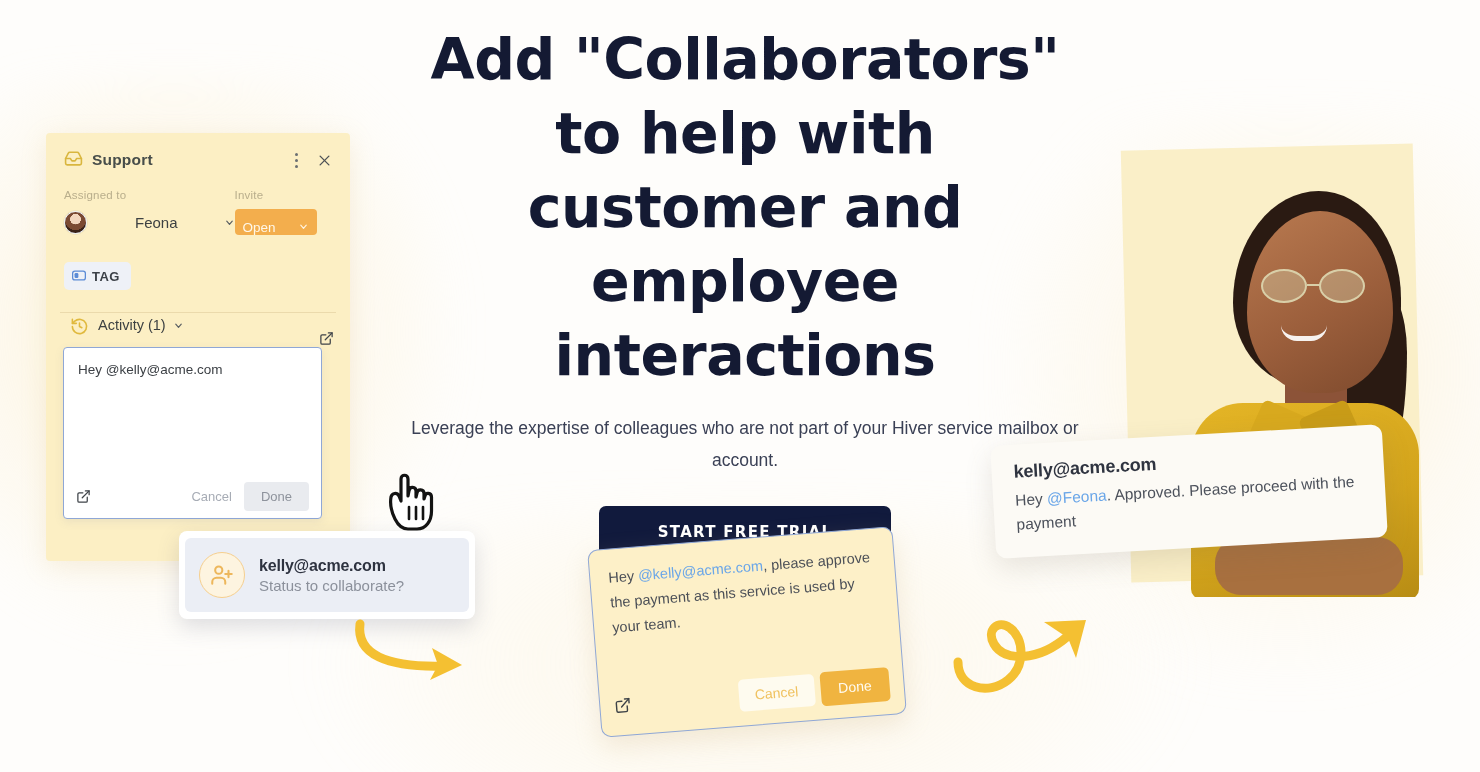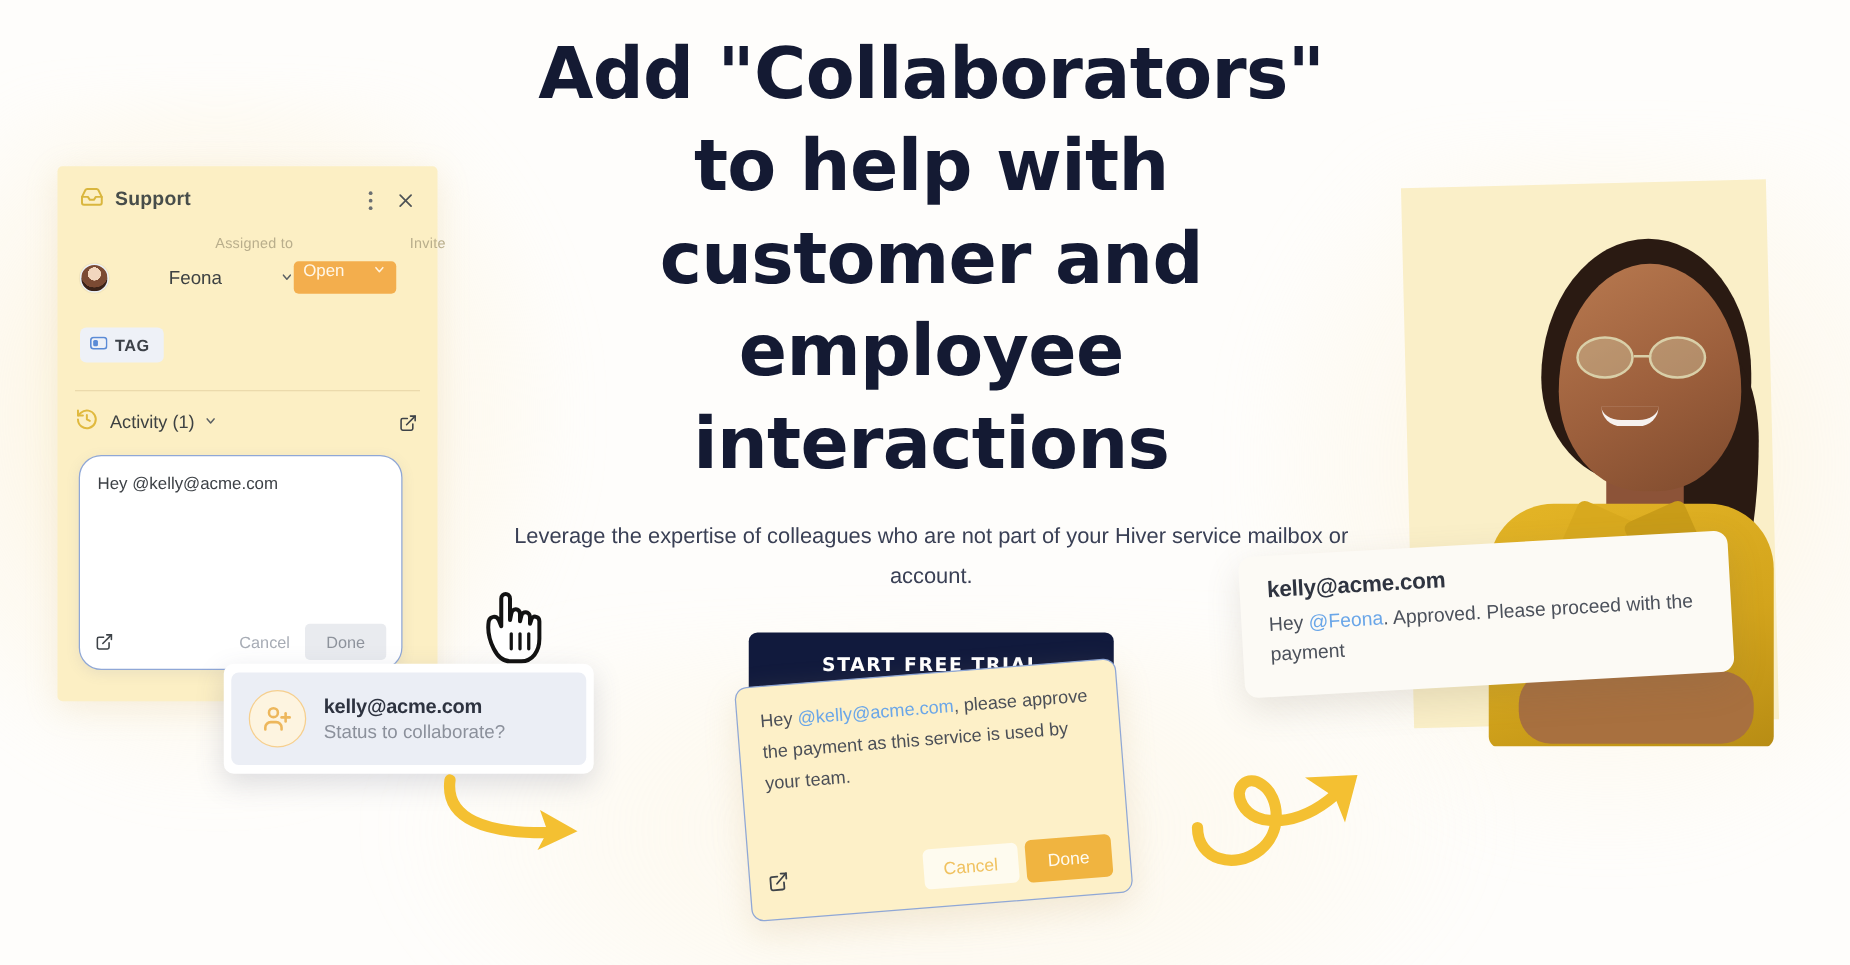--- a/index.html
+++ b/index.html
@@ -67,54 +67,54 @@
   .panel-head .spacer { flex: 1; }
   .icon-btn { cursor: pointer; display: inline-flex; align-items: center; justify-content: center; }
   .kebab { width: 18px; height: 20px; position: relative; }
   .kebab i { position: absolute; left: 7px; width: 3px; height: 3px; border-radius: 50%; background: #6B6F72; }
   .kebab i:nth-child(1) { top: 3px; } .kebab i:nth-child(2) { top: 9px; } .kebab i:nth-child(3) { top: 15px; }
   .closex { width: 20px; height: 20px; margin-left: 8px; }
 
   .meta-row { display: flex; padding: 0 18px; margin-top: 2px; }
   .meta-col { flex: 1; }
   .meta-col.status { flex: 0 0 122px; }
-  .meta-label { font-size: 11.5px; color: #B9AE8C; letter-spacing: .2px; text-align: right; }
+  .meta-label { font-size: 11.5px; color: #B9AE8C; letter-spacing: .2px; }
   .assignee { display: flex; align-items: center; margin-top: 10px; cursor: pointer; gap: 39px; }
   .avatar {
     width: 23px; height: 23px; border-radius: 50%;
     background: radial-gradient(circle at 50% 34%, #F2D6BE 0 30%, #7B4A33 31% 62%, #3A2218 63% 100%);
     border: 1.5px solid #E9F0FA; overflow: hidden; flex: none;
     box-shadow: 0 0 0 1px rgba(0,0,0,.04);
   }
   .assignee .nm { font-size: 15px; color: #3D4142; margin-left: 9px; font-weight: 400; }
   .chev { margin-left: 7px; }
   .status-pill {
     margin-top: 8px; background: #F3AE4D; color: #FFF7E8;
     border-radius: 4px; height: 26px; width: 82px;
-    display: flex; align-items: flex-start; padding: 0 8px; cursor: pointer;
+    display: flex; align-items: flex-end; padding: 0 8px; cursor: pointer;
     font-size: 13.5px; font-weight: 500;
   }
   .status-pill .sp-label { flex: 1; }
 
   .tag-chip {
     margin: 27px 0 0 18px; display: inline-flex; align-items: center; gap: 6px;
     background: #EEF1F7; border-radius: 5px; padding: 5px 11px 5px 8px; cursor: pointer;
   }
   .tag-chip .tg { font-size: 13px; font-weight: 700; color: #3C4148; letter-spacing: .4px; }
 
   .divider { margin: 22px 14px 0; height: 1px; background: rgba(190,165,110,.28); }
 
-  .activity-row { display: flex; align-items: center; padding: 0 16px 0 14px; height: 42px; margin-top: 4px; cursor: pointer; }
+  .activity-row { display: flex; padding: 0 16px 0 24px; height: 42px; margin-top: 4px; cursor: pointer; }
   .activity-row .act { font-size: 14.5px; color: #3D4142; font-weight: 500; margin-left: 9px; }
   .activity-row .spacer { flex: 1; }
 
   
   .composer {
-    position: absolute; left: 17px; top: 231px; width: 259px; height: 172px;
-    background: #fff; border: 1px solid #8FA7D6; border-radius: 18px;
+    position: absolute; left: 17px; top: 214px; width: 259px; height: 172px;
+    background: #fff; border: 1px solid #8FA7D6; border-radius: 4px;
     box-shadow: 0 3px 10px rgba(90,110,160,.10);
   }
   .composer .ctext { padding: 14px 14px 0; font-size: 13.5px; color: #3C4045; }
   .composer-foot { position: absolute; left: 0; right: 0; bottom: 0; height: 44px; display: flex; align-items: center; padding: 0 12px; }
   .composer-foot .spacer { flex: 1; }
   .btn-cancel { font-size: 13px; color: #A7ACB5; padding: 6px 12px; cursor: pointer; }
   .btn-done {
     font-size: 13px; color: #8E939C; background: #E9EBEF;
     border-radius: 4px; padding: 7px 17px; cursor: pointer;
   }

